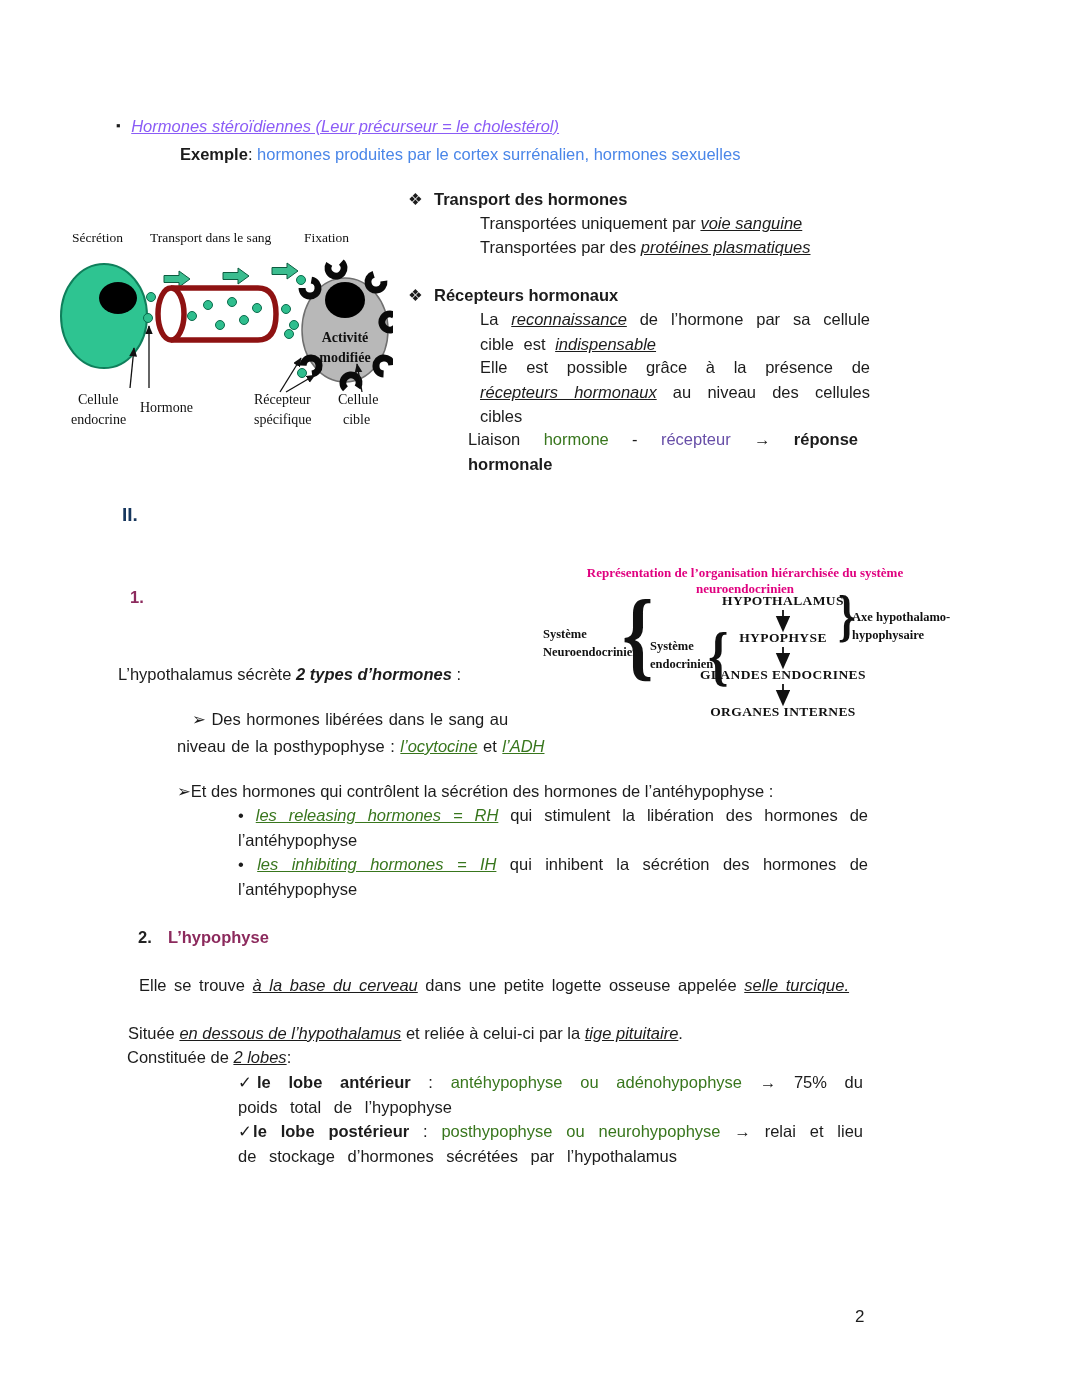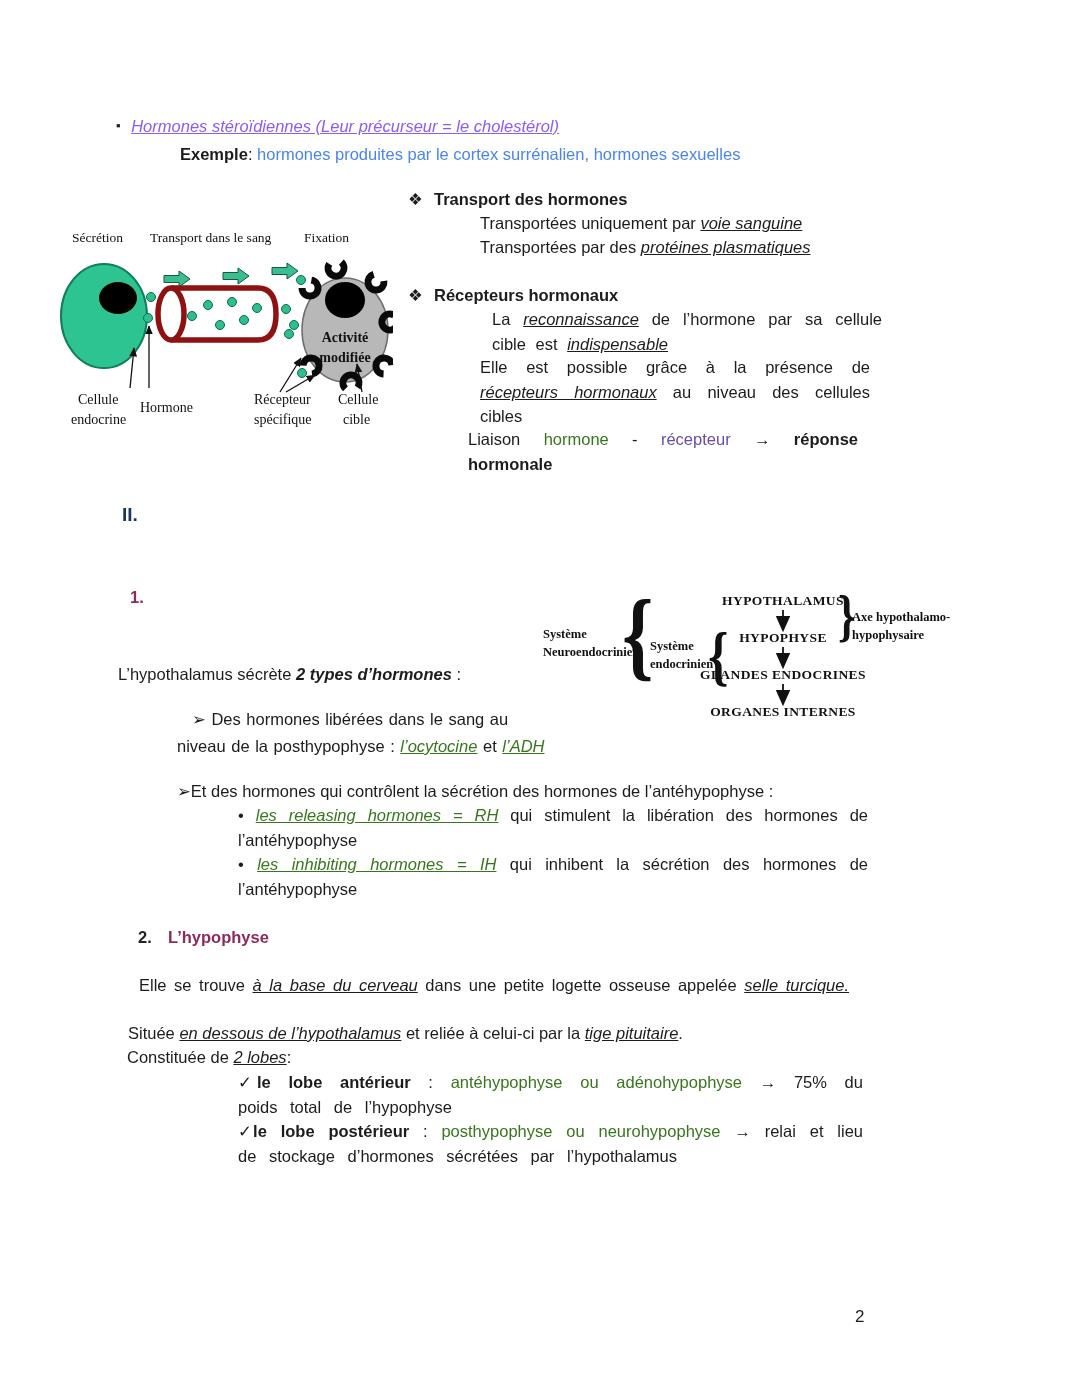--- a/index.html
+++ b/index.html
@@ -116,26 +116,27 @@
 
   <div class="abs" style="left:408px;top:187px;">
     <span class="diamond">❖</span><span class="b">Transport des hormones</span>
   </div>
   <div class="abs" style="left:480px;top:211px;width:400px;"><span>Transportées uniquement par </span><span class="iu">voie sanguine</span></div>
   <div class="abs" style="left:480px;top:235px;width:400px;"><span>Transportées par des </span><span class="iu">protéines plasmatiques</span></div>
 
   <div class="abs" style="left:408px;top:283px;">
     <span class="diamond">❖</span><span class="b">Récepteurs hormonaux</span>
   </div>
-  <div class="abs just ws5" style="left:480px;top:307px;width:390px;margin-left:12px;"><span>La </span><span class="iu">reconnaissance</span><span> de l’hormone par sa cellule cible est </span><span class="iu">indispensable</span></div>
+  <div class="abs just ws5" style="left:480px;top:307px;width:390px;"><span>La </span><span class="iu">reconnaissance</span><span> de l’hormone par sa cellule cible est </span><span class="iu">indispensable</span></div>
   <div class="abs just ws5" style="left:480px;top:355px;width:390px;"><span>Elle est possible grâce à la présence de </span><span class="iu">récepteurs hormonaux</span><span> au niveau des cellules cibles</span></div>
   <div class="abs just ws5" style="left:468px;top:427px;width:390px;"><span>Liaison </span><span class="g">hormone</span><span> - </span><span class="pu">récepteur</span><span> → </span><span class="b">réponse hormonale</span></div>
 
   <div class="abs navy" style="left:122px;top:498px;">II.</div>
 
+  <div class="abs pinktitle" style="left:538px;top:565px;width:414px;">Représentation de l’organisation hiérarchisée du système neuroendocrinien</div>
 
   <svg class="abs" style="left:538px;top:585px;" width="420" height="150" viewBox="0 0 420 150">
     <defs>
       <marker id="mArr2" markerWidth="10" markerHeight="10" refX="5" refY="4" orient="auto">
         <path d="M0,0 L9,4 L0,8 Z" fill="#111"></path>
       </marker>
     </defs>
     <text class="brace" transform="translate(84,83) scale(0.8,1)" font-size="100">{</text>
     <text class="smallb" x="5" y="53">Système</text>
     <text class="smallb" x="5" y="71">Neuroendocrinien</text>

